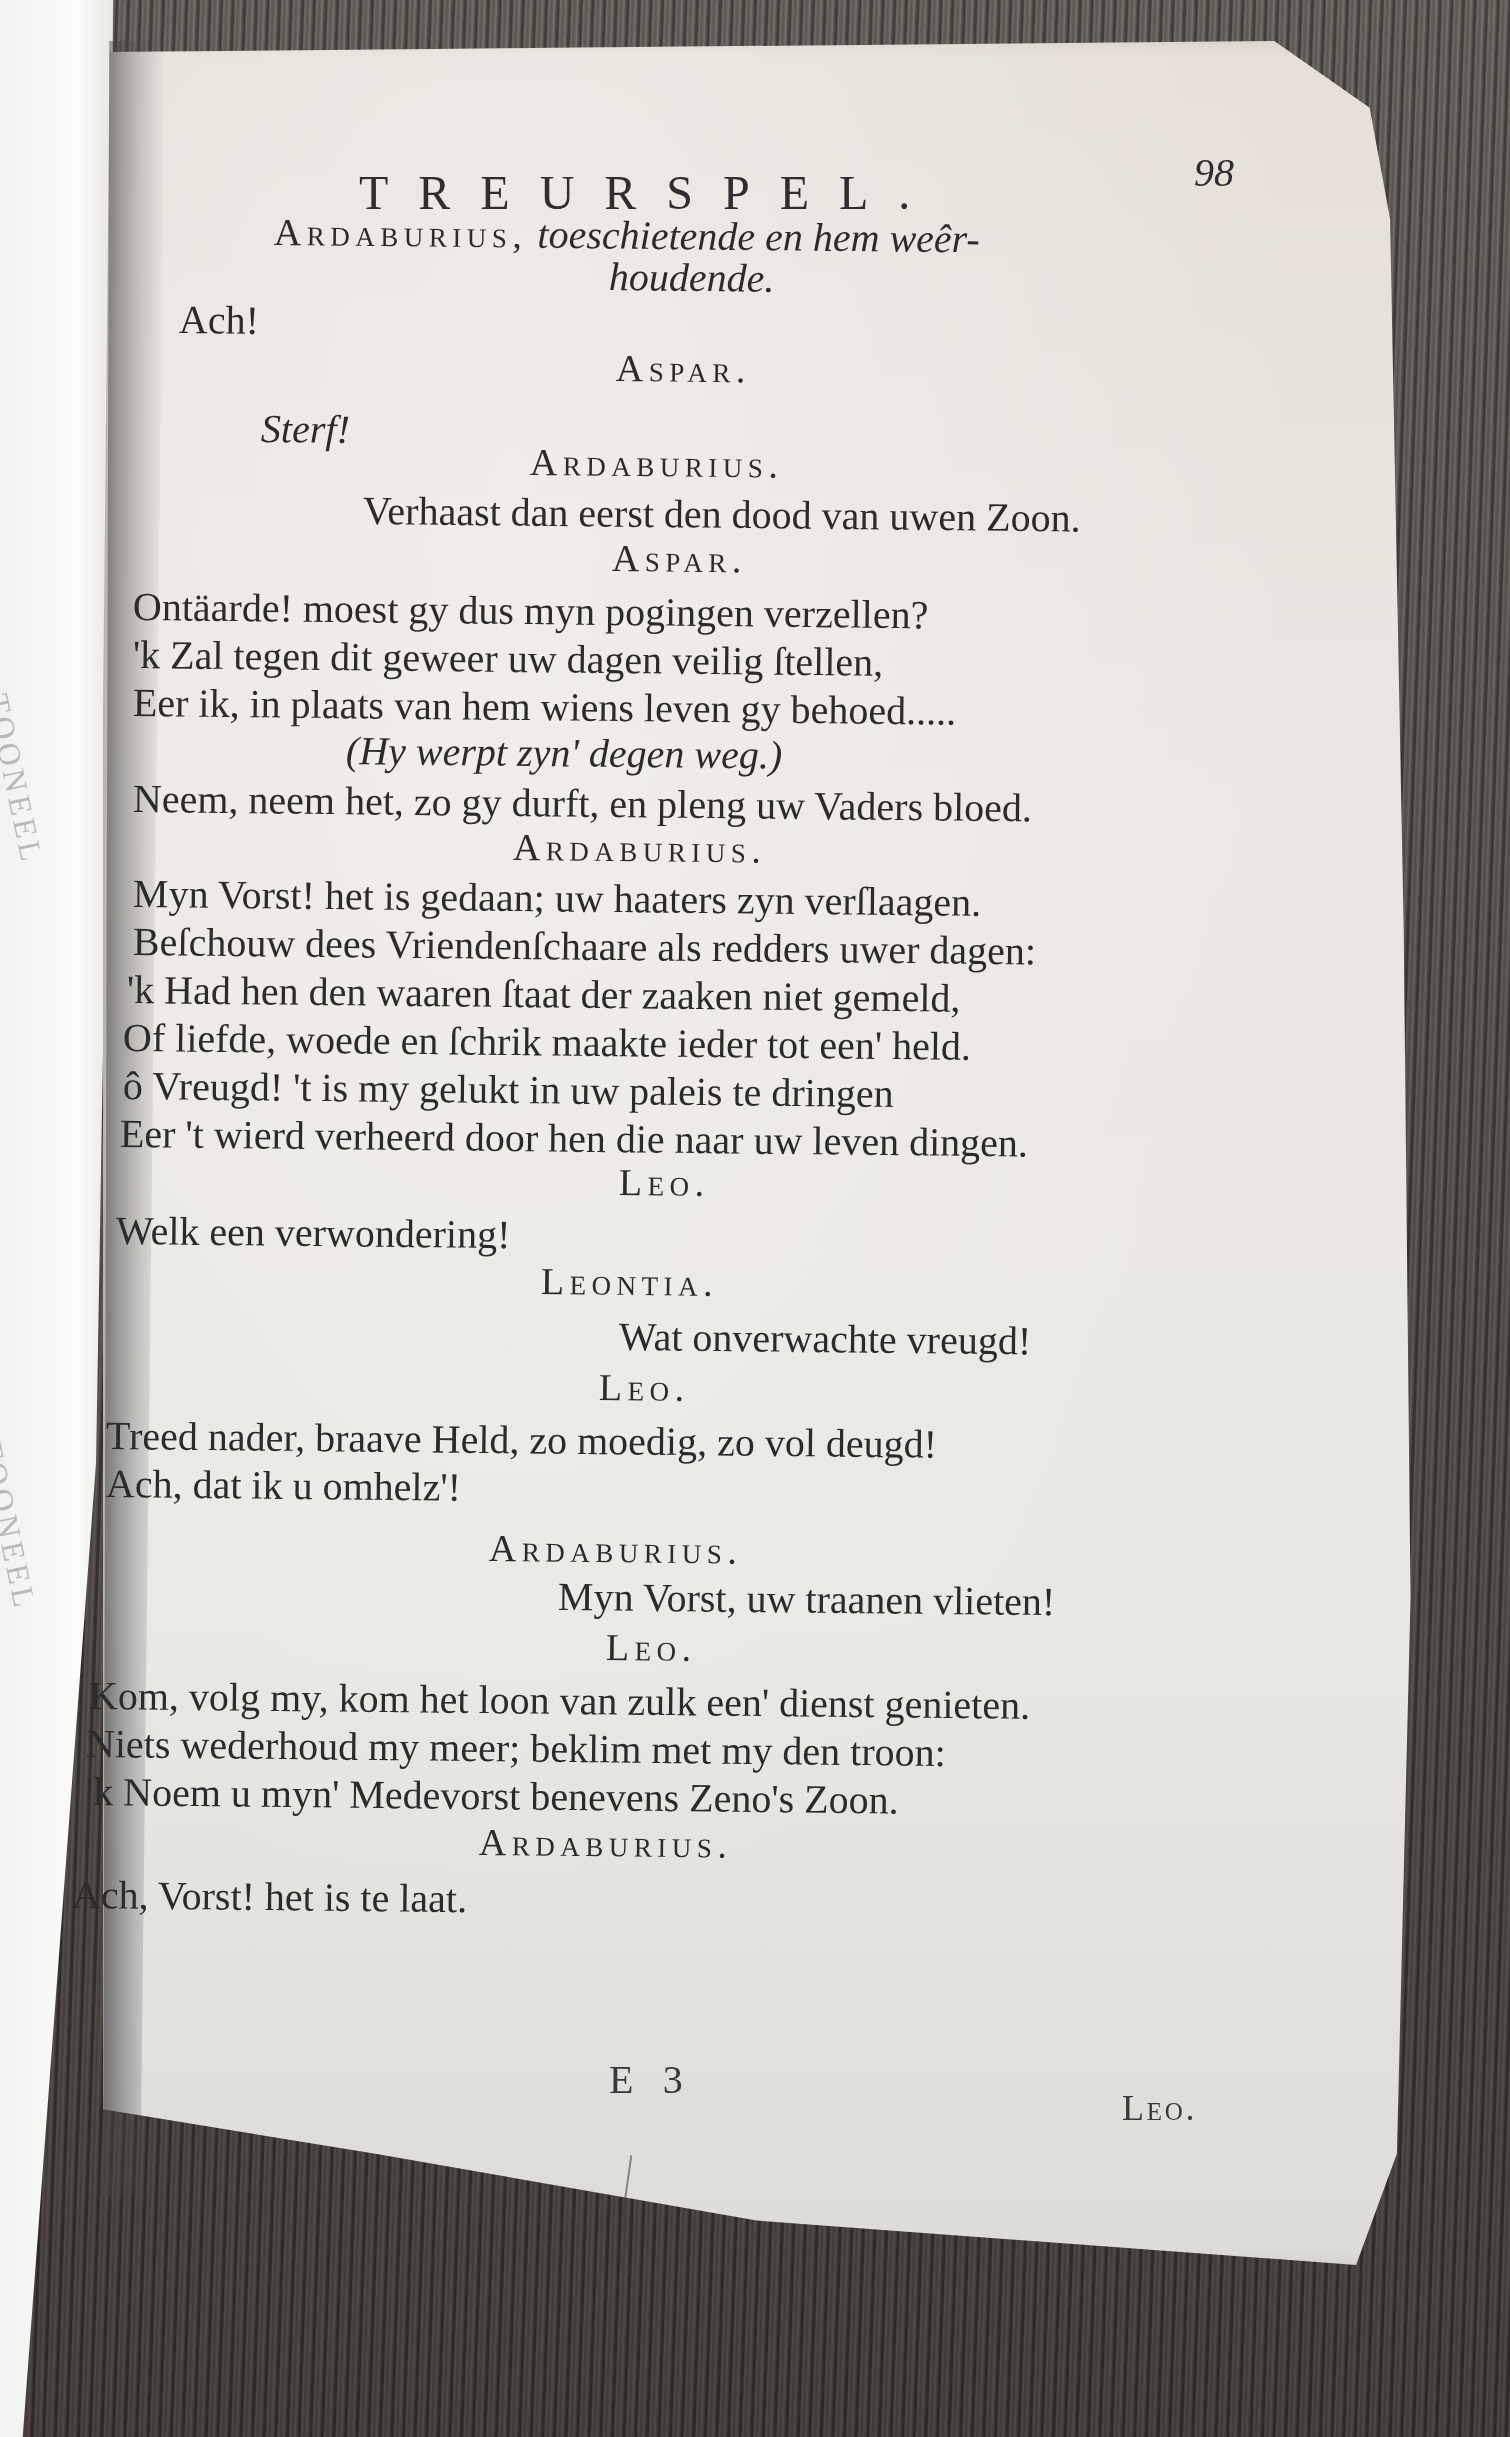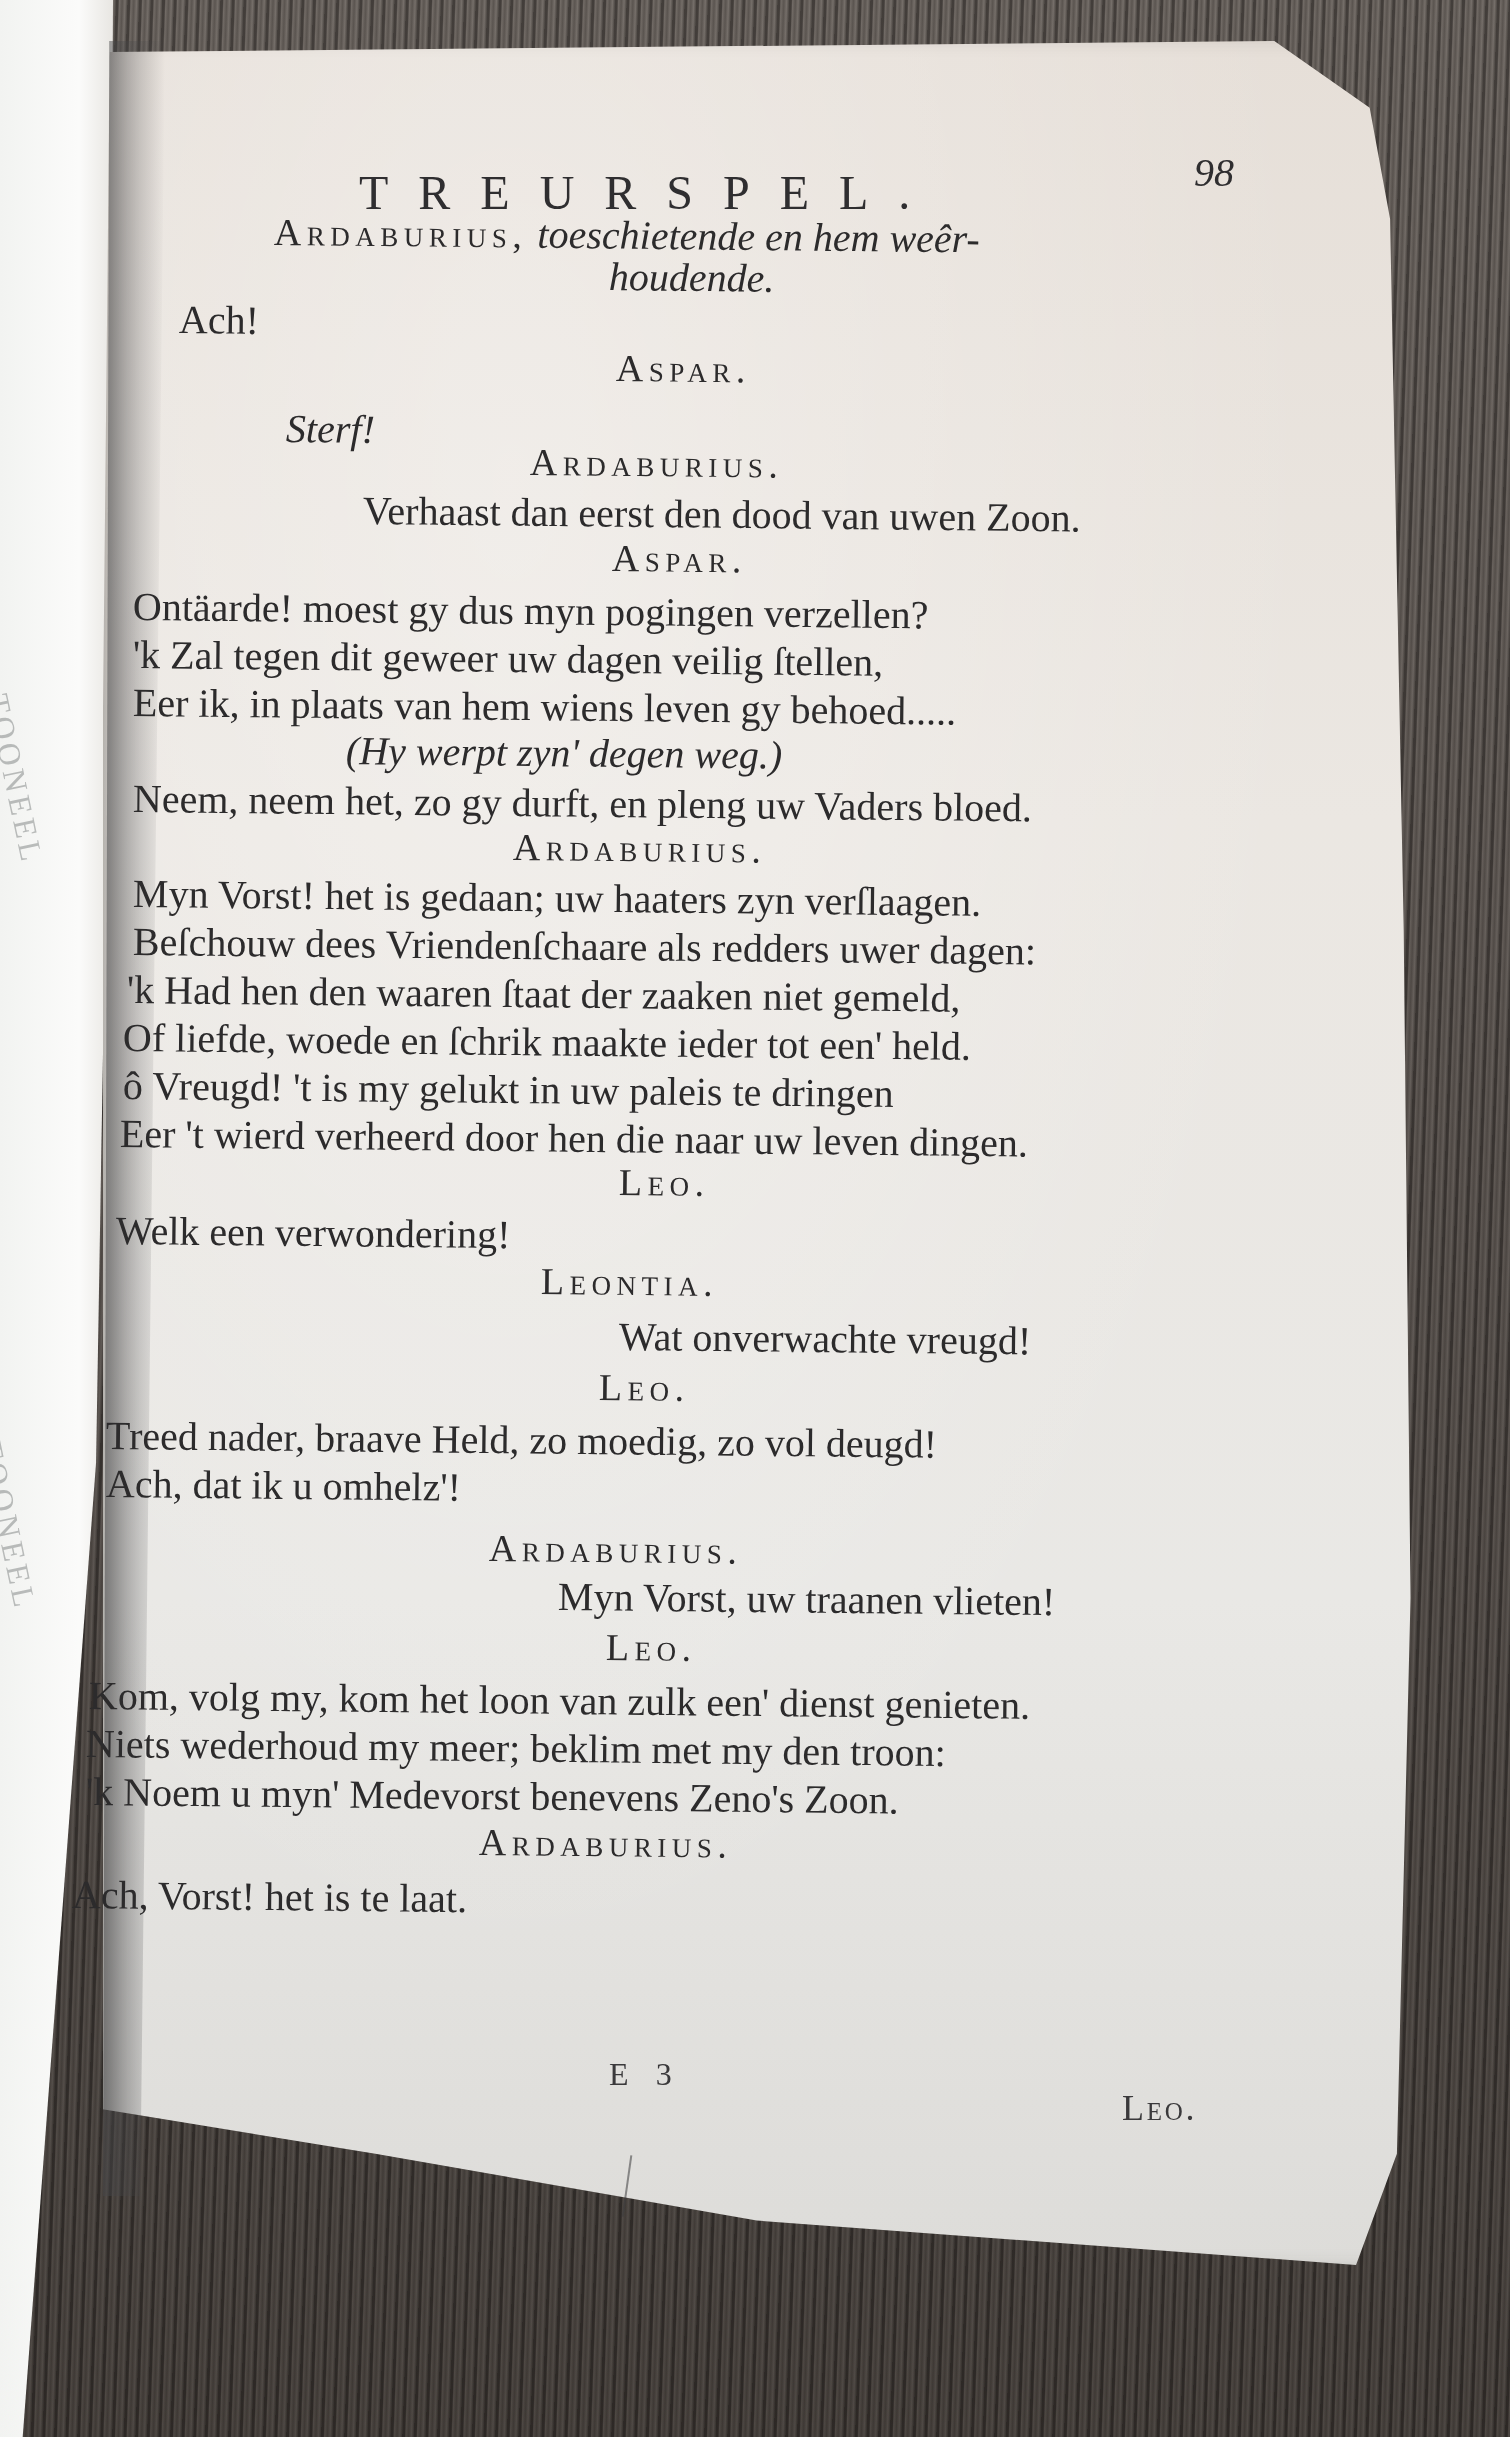--- a/index.html
+++ b/index.html
@@ -45,21 +45,21 @@
     .caps { font-variant: small-caps; letter-spacing: 5.5px; font-size: 38px; }
     .header {
       position: absolute; left: 359px; top: 165px; font-size: 48px;
       letter-spacing: 30px; color: #2f2e30; font-variant: small-caps;
     }
     .pagenum {
       position: absolute; left: 1194px; top: 149px; font-size: 40px;
       color: #2f2e30; font-style: italic;
     }
     .italic { font-style: italic; }
-    .footer-sig { position: absolute; left: 609px; top: 2056px; font-size: 32px; color: #3a393b; letter-spacing: 9.6px; }
+    .footer-sig { position: absolute; left: 609px; top: 2056px; font-size: 40px; color: #3a393b; letter-spacing: 9.6px; }
     .footer-catch { position: absolute; left: 1122px; top: 2087px; font-size: 36px; color: #3a393b; font-variant: small-caps; letter-spacing: 2.7px; }
     .pencil-mark { position: absolute; left: 626px; top: 2155px; width: 2.1px; height: 62px; background: rgba(60,60,62,0.55); transform: rotate(8deg); }
   </style>
 </head>
 <body>
 
 <div class="wood"></div>
 
 <div class="facing-page">
   <div class="facing-text" style="left:13.7px; top:691px;">TOONEEL</div>
@@ -73,21 +73,21 @@
 <div class="pagenum">98</div>
 
 <div class="line" style="left:274px; top:212px;">
   <span class="caps">Ardaburius,</span>
   <span class="italic">toeschietende en hem weêr-</span>
 </div>
 <div class="line italic" style="left:609px; top:257px;">houdende.</div>
 
 <div class="line" style="left:179px; top:300px;">Ach!</div>
 <div class="line caps" style="left:616px; top:349px;">Aspar.</div>
-<div class="line italic" style="left:286px; top:409px;">Sterf!</div>
+<div class="line italic" style="left:261px; top:409px;">Sterf!</div>
 <div class="line caps" style="left:530px; top:443px;">Ardaburius.</div>
 <div class="line" style="left:363px; top:491px;">Verhaast dan eerst den dood van uwen Zoon.</div>
 <div class="line caps" style="left:612px; top:539px;">Aspar.</div>
 <div class="line" style="left:133px; top:587px;">Ontäarde! moest gy dus myn pogingen verzellen?</div>
 <div class="line" style="left:133px; top:635px;">'k Zal tegen dit geweer uw dagen veilig ſtellen,</div>
 <div class="line" style="left:133px; top:683px;">Eer ik, in plaats van hem wiens leven gy behoed.....</div>
 <div class="line italic" style="left:346px; top:731px;">(Hy werpt zyn' degen weg.)</div>
 <div class="line" style="left:133px; top:779px;">Neem, neem het, zo gy durft, en pleng uw Vaders bloed.</div>
 <div class="line caps" style="left:513px; top:828px;">Ardaburius.</div>
 <div class="line" style="left:133px; top:874px;">Myn Vorst! het is gedaan; uw haaters zyn verſlaagen.</div>

